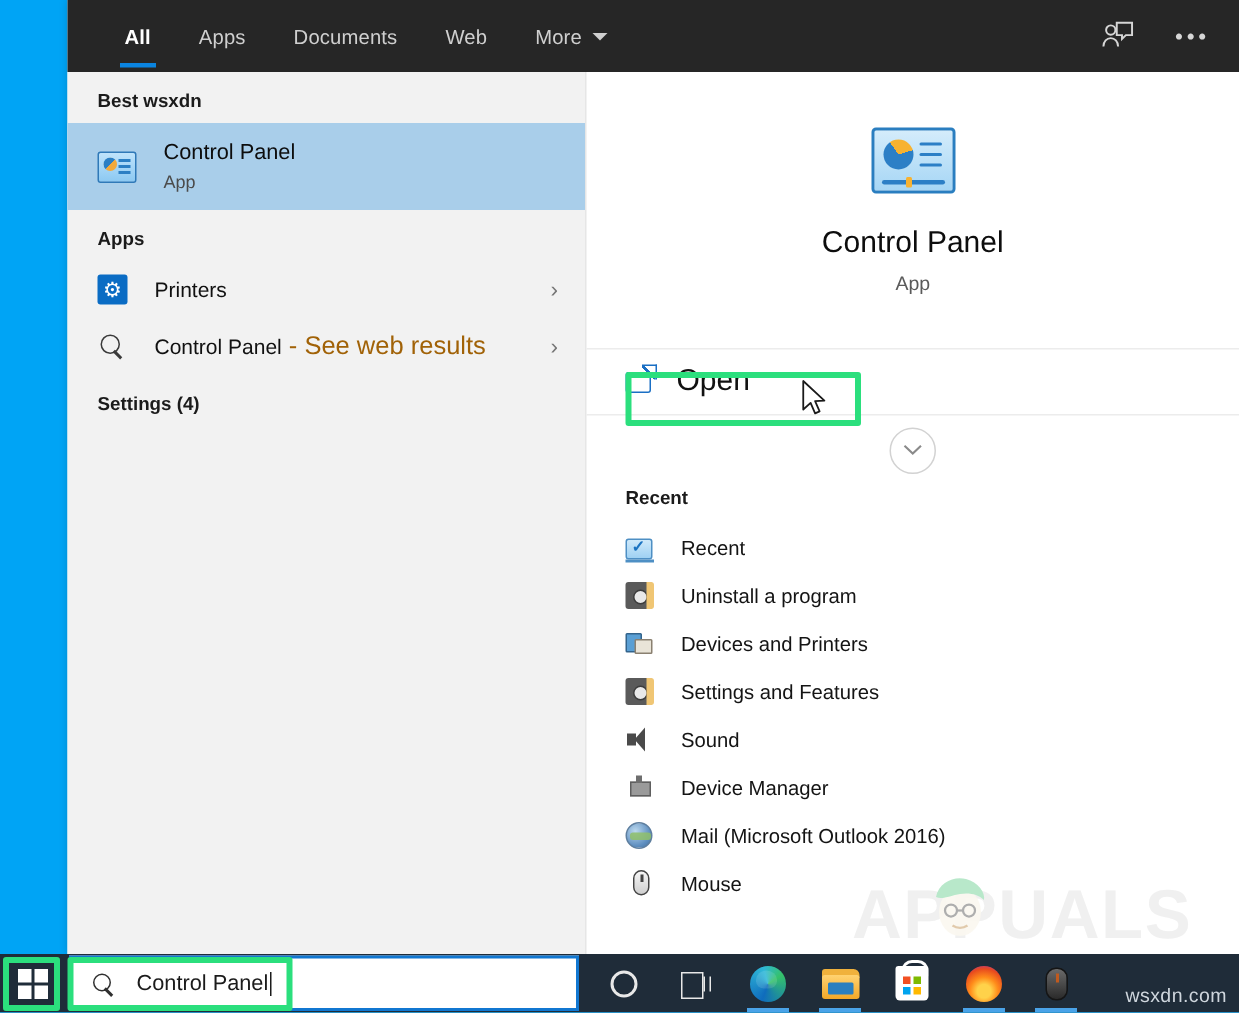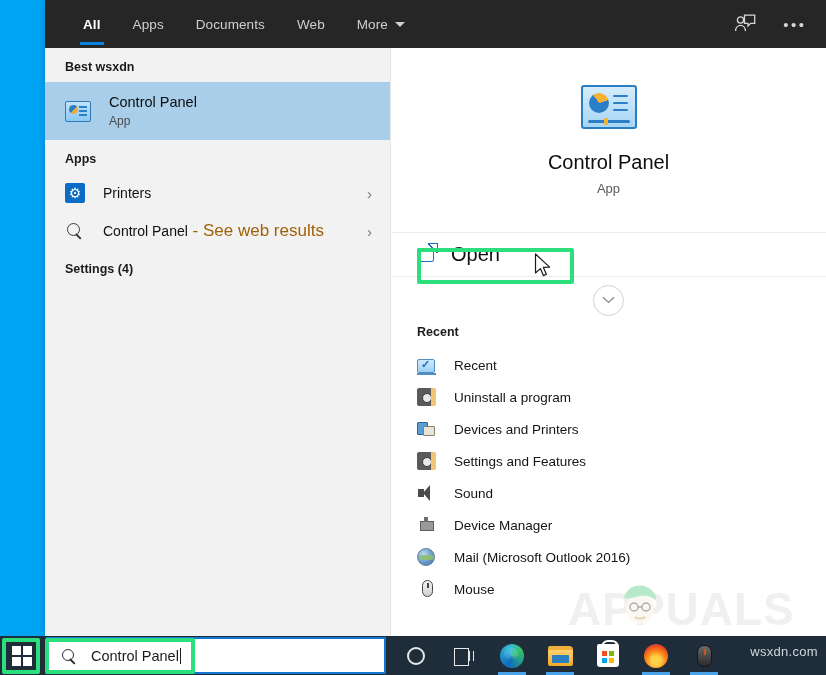--- a/index.html
+++ b/index.html
@@ -257,21 +257,21 @@
   .folder-ic::before { content:""; position:absolute; left:0; top:0; width:25px; height:6px; background:#f0b13c; border-radius:2px 4px 0 0; }
   .folder-ic::after { content:""; position:absolute; left:0; top:4px; width:25px; height:16px; background:linear-gradient(#ffd271,#f3a828); border-radius:2px; }
   .folder-ic i { position:absolute; left:4px; top:9px; width:17px; height:8px; background:#2a7fc0; z-index:2; border-radius:1px; }
   .store-ic { width: 22px; height: 23px; background: #ffffff; border-radius: 2px 2px 3px 3px; position: relative; }
   .store-ic::before { content:""; position:absolute; left:4px; top:-4px; width:14px; height:9px; border:2px solid #ffffff; border-bottom:none; border-radius:7px 7px 0 0; }
   .store-ic i { position:absolute; left:5px; top:7px; display:grid; grid-template-columns:5px 5px; grid-template-rows:5px 5px; gap:1.5px; }
   .store-ic i b { display:block; }
   .fx-ic { width: 24px; height: 24px; border-radius: 50%; background: radial-gradient(circle at 50% 70%, #ffd24a 0 22%, #ff8c1a 45%, #e84a1e 72%, #9b2ecd 100%); }
   .mouse-tb { width: 15px; height: 22px; border-radius: 7px; background: linear-gradient(#6a6a6a, #2a2a2a); border: 1px solid #151515; position: relative; }
   .mouse-tb::after { content:""; position:absolute; left:6px; top:3px; width:2px; height:6px; background:#c05a1e; }
-  .wsxdn { position: absolute; right: 8px; bottom: 16px; font-size: 13px; color: #cfd6dd; letter-spacing: .3px; }
+  .wsxdn { position: absolute; right: 8px; bottom: 4px; font-size: 13px; color: #cfd6dd; letter-spacing: .3px; }
 
   
   .appuals {
     position: absolute; left: 568px; top: 578px; width: 250px; height: 56px;
     pointer-events: none; opacity: .55;
   }
   .appuals .word {
     position: absolute; left: 0; top: 4px; font-size: 46px; font-weight: bold;
     color: #e4e4e4; letter-spacing: 1px; font-family: Liberation Sans, sans-serif;
   }

